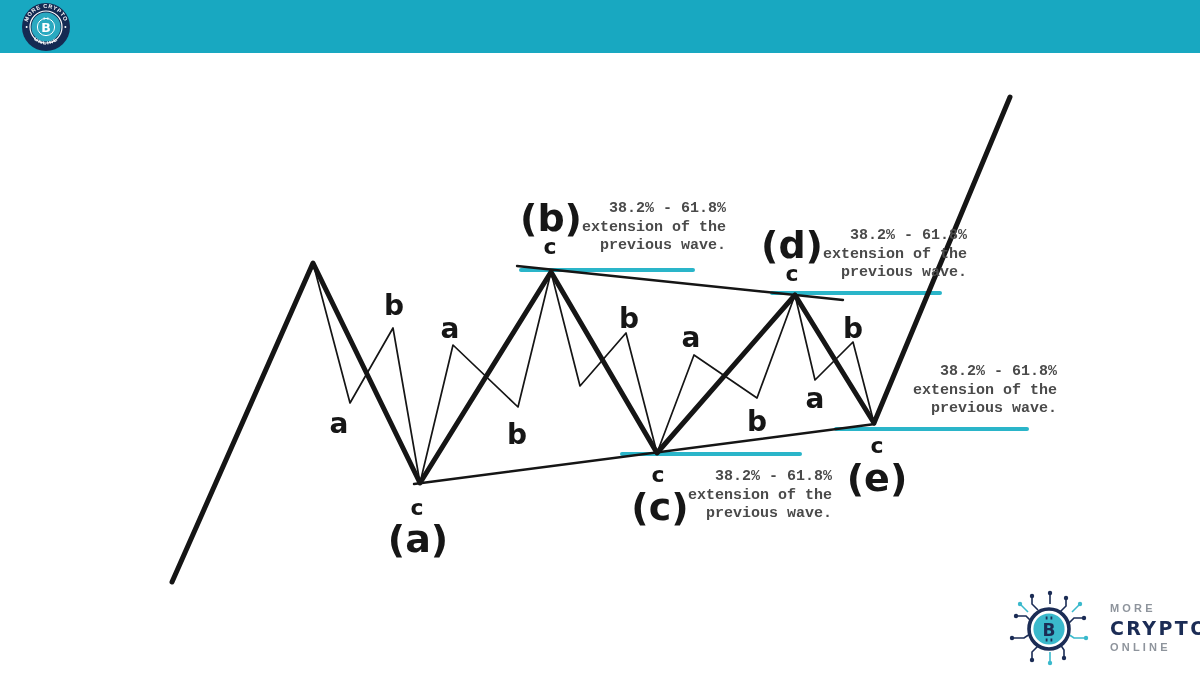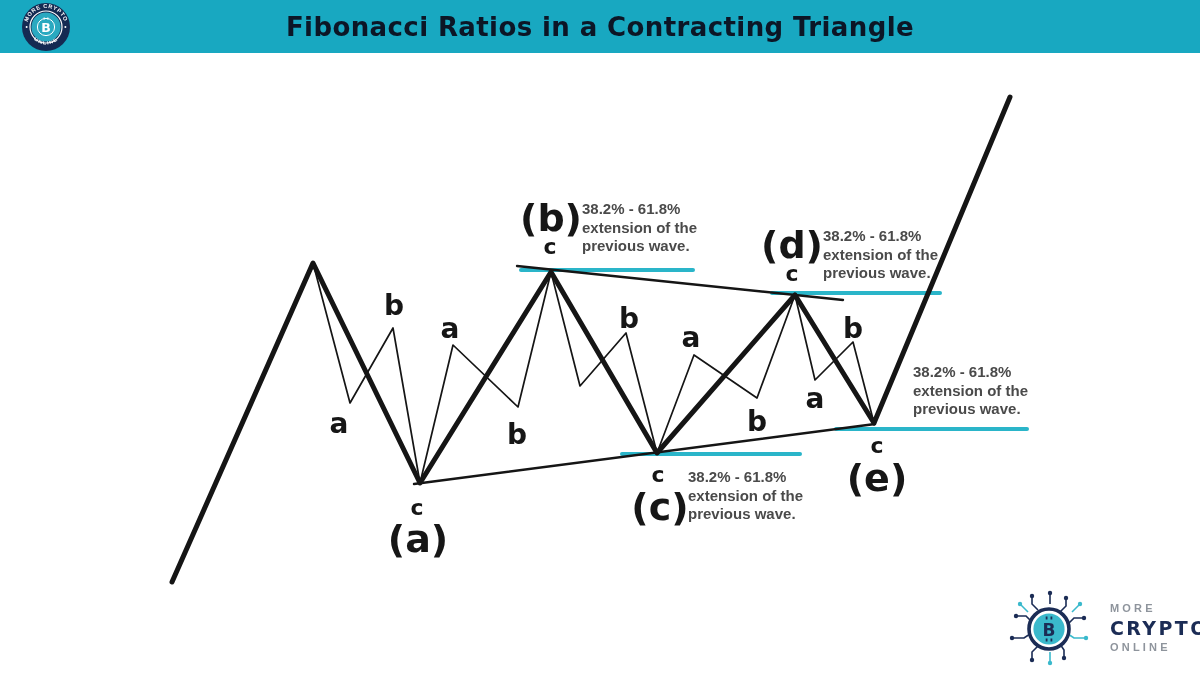--- a/index.html
+++ b/index.html
@@ -27,22 +27,22 @@
   }
   .wave-c-label{
     position:absolute;transform:translate(-50%,-50%);
     font-family:"DejaVu Sans",sans-serif;font-weight:bold;font-size:22px;color:#161616;
   }
   .sub-label{
     position:absolute;transform:translate(-50%,-50%);
     font-family:"DejaVu Sans",sans-serif;font-weight:bold;font-size:28px;color:#161616;
   }
   .fib-note{
-    position:absolute;font-family:Liberation Sans, sans-serif;font-weight:bold;
-    font-size:15px;line-height:18.5px;color:#4a4a4a;white-space:nowrap;
+    position:absolute;font-family:Liberation Mono, monospace;font-weight:bold;
+    font-size:15px;line-height:18.5px;color:#4a4a4a;white-space:nowrap;text-align:right;
   }
   
   .footer-logo{position:absolute;left:1002px;top:586px;width:190px;height:84px;display:flex;align-items:center;}
   .footer-emblem{width:96px;height:84px;flex:0 0 auto;}
   .footer-divider{width:2px;height:54px;background:#a7adb5;margin:0 11px 0 1px;}
   .footer-text{display:flex;flex-direction:column;justify-content:center;}
   .footer-more,.footer-online{
     font-size:11px;letter-spacing:3.2px;color:#8e949c;font-weight:bold;line-height:15px;
   }
   .footer-crypto{
@@ -68,21 +68,20 @@
     </text>
     <circle cx="4.6" cy="24" r="1" fill="#ffffff"></circle>
     <circle cx="43.4" cy="24" r="1" fill="#ffffff"></circle>
     <circle cx="24" cy="24" r="16" fill="none" stroke="#ffffff" stroke-width="1.2"></circle>
     <circle cx="24" cy="24" r="14.6" fill="#2aa9c0"></circle>
     <circle cx="24" cy="24" r="8.6" fill="none" stroke="#ffffff" stroke-width="1"></circle>
     <text x="24" y="28.6" text-anchor="middle" font-family="DejaVu Sans, sans-serif" font-size="12.5" font-weight="bold" fill="#ffffff">B</text>
     <line x1="22.2" y1="14.6" x2="22.2" y2="16.6" stroke="#ffffff" stroke-width="1.2"></line>
     <line x1="25.8" y1="14.6" x2="25.8" y2="16.6" stroke="#ffffff" stroke-width="1.2"></line>
   </svg>
-  <div class="header-title">Fibonacci Ratios in a Contracting Triangle</div>
 </div>
 
 <div id="diagram">
   <svg id="line-layer" width="1200" height="622" viewBox="0 53 1200 622">
       <polyline points="521,270 693,270" fill="none" stroke="#2ab5c9" stroke-width="4" stroke-linecap="round" stroke-linejoin="round"></polyline>
       <polyline points="772,293 940,293" fill="none" stroke="#2ab5c9" stroke-width="4" stroke-linecap="round" stroke-linejoin="round"></polyline>
       <polyline points="622,454 800,454" fill="none" stroke="#2ab5c9" stroke-width="4" stroke-linecap="round" stroke-linejoin="round"></polyline>
       <polyline points="836,429 1027,429" fill="none" stroke="#2ab5c9" stroke-width="4" stroke-linecap="round" stroke-linejoin="round"></polyline>
       <polyline points="313,263 350,403 393,328 420,483" fill="none" stroke="#151515" stroke-width="1.7" stroke-linecap="round" stroke-linejoin="round"></polyline>
       <polyline points="420,483 453,345 518,407 551,272" fill="none" stroke="#151515" stroke-width="1.7" stroke-linecap="round" stroke-linejoin="round"></polyline>

